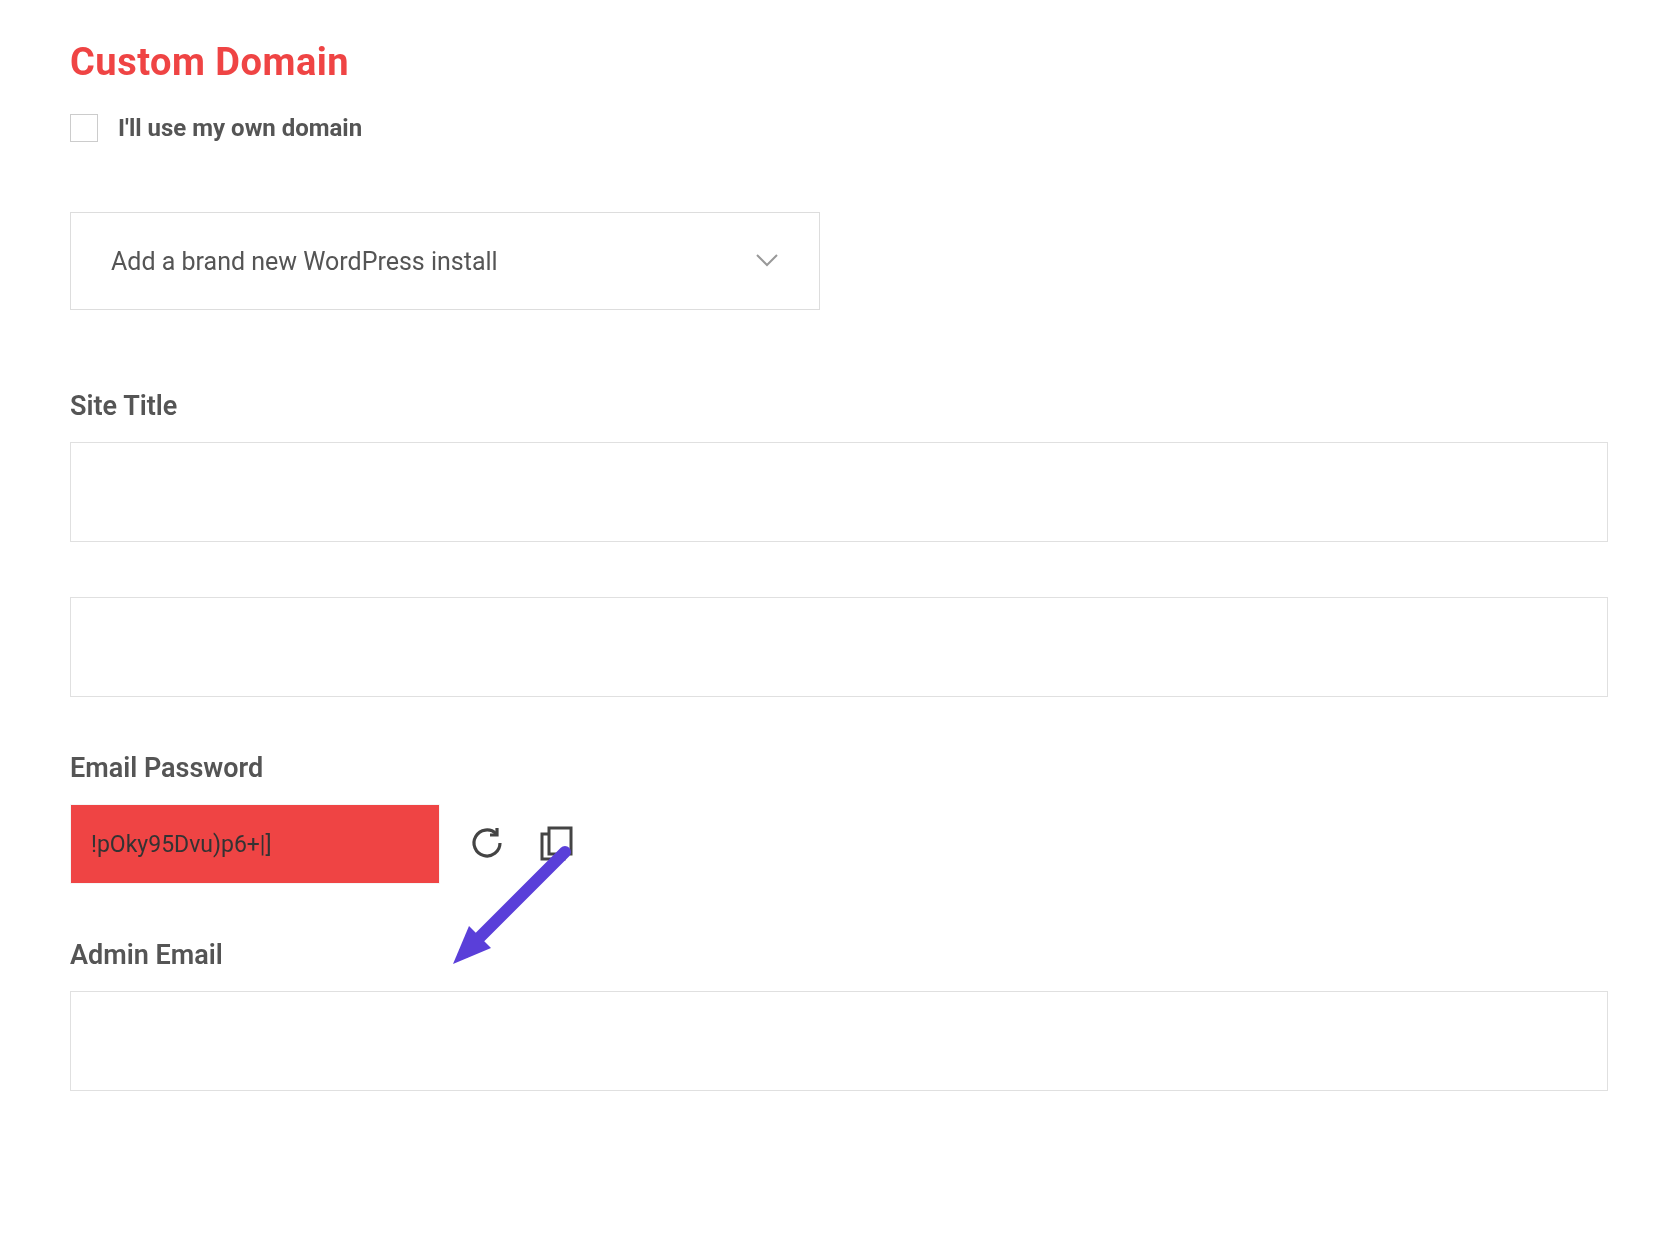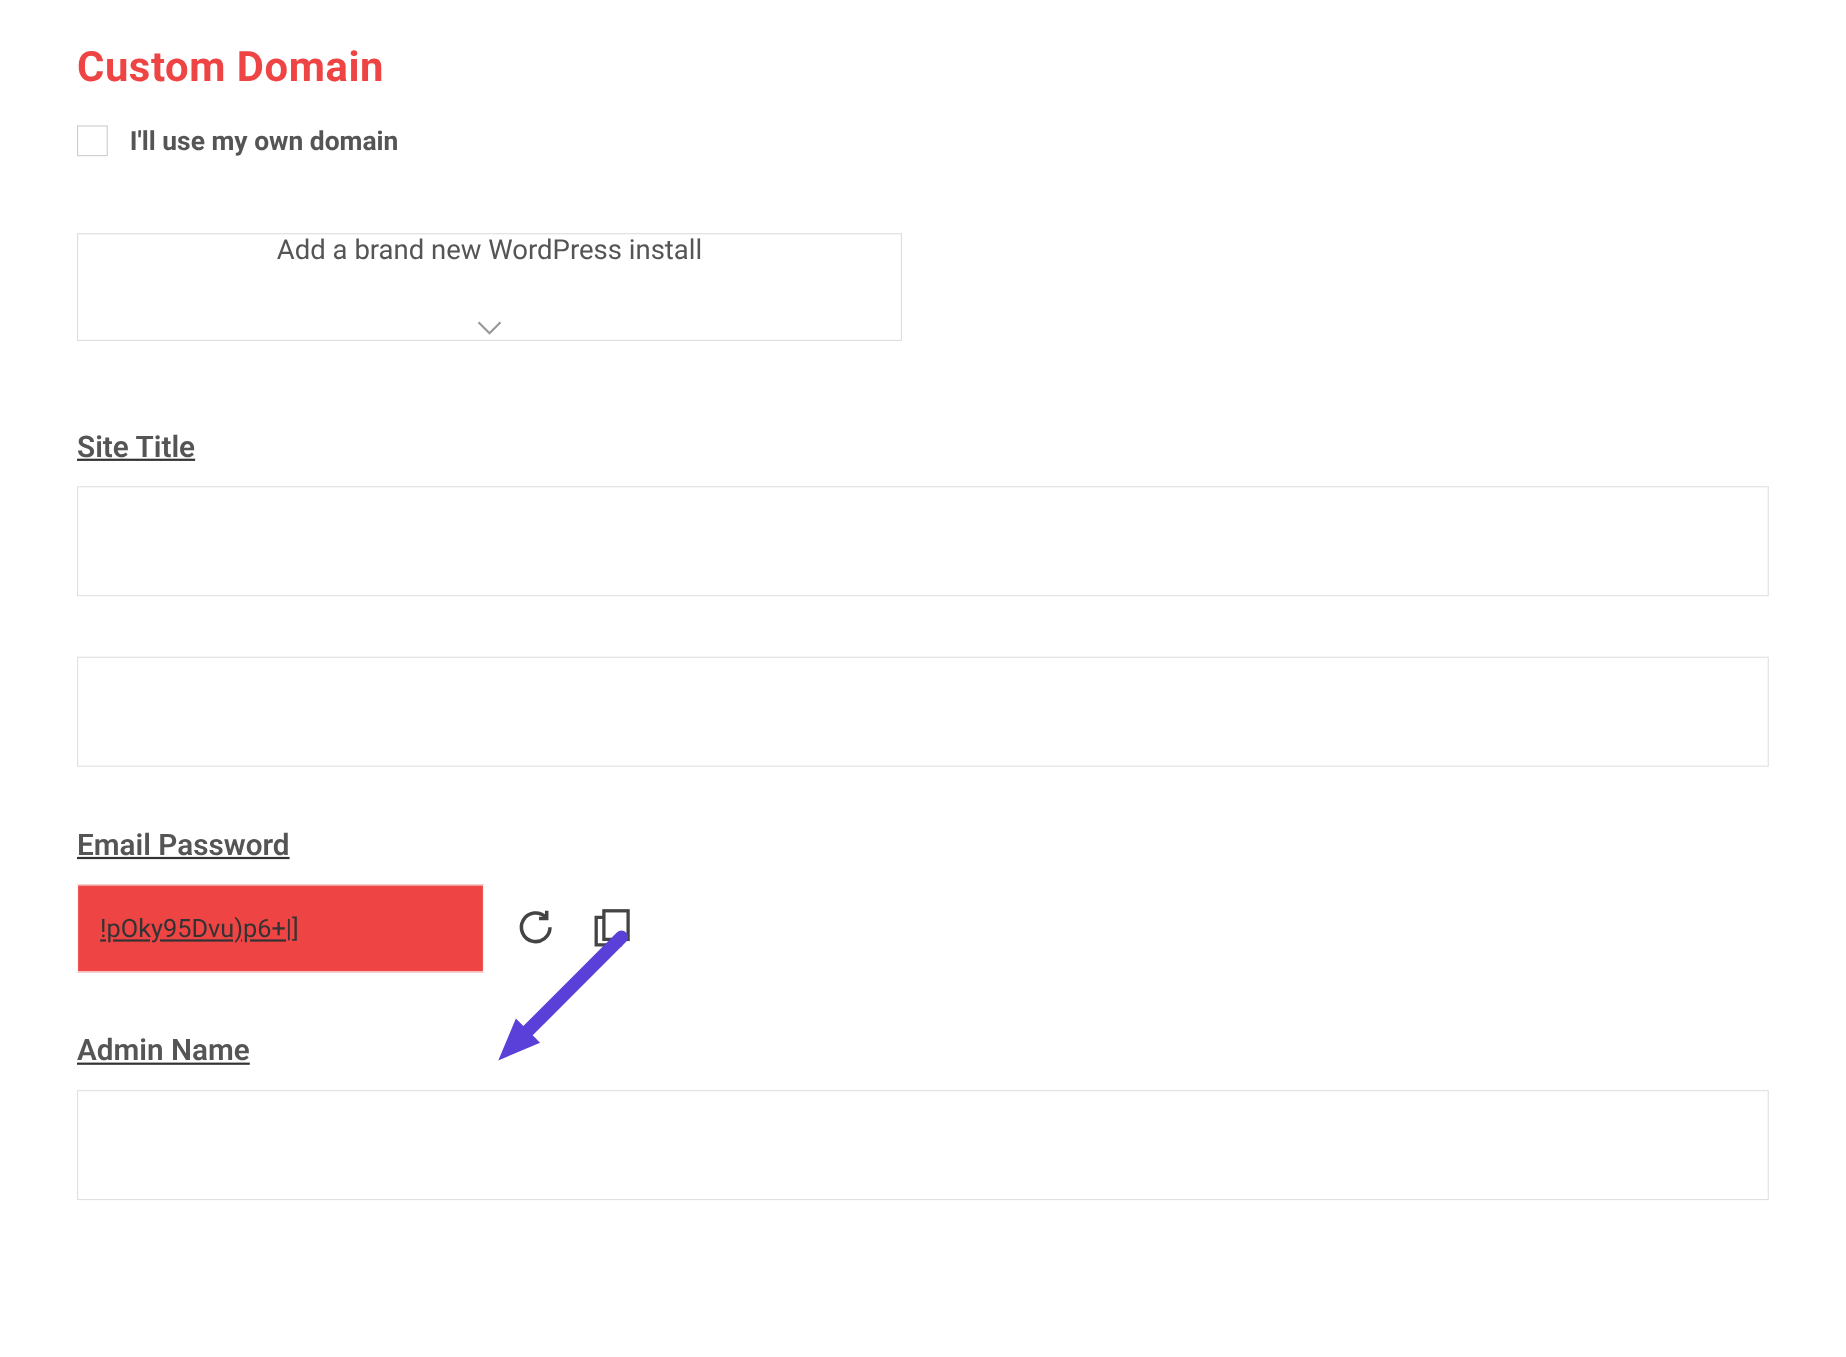--- a/index.html
+++ b/index.html
@@ -44,32 +44,30 @@
       width: 750px;
       height: 98px;
       border: 1px solid #ddd;
       background: #fff;
       display: flex;
       align-items: center;
       justify-content: space-between;
       padding: 0 40px;
       cursor: pointer;
       margin-bottom: 80px;
-      flex-direction: column;
     }
     .dropdown-text {
       font-size: 25px;
       color: #555;
     }
     .dropdown-chevron {
       flex-shrink: 0;
     }
     .field-group {
       margin-bottom: 55px;
-      text-decoration: underline;
     }
     .field-label {
       font-size: 27px;
       font-weight: 600;
       color: #555;
       margin-bottom: 20px;
       display: block;
     }
     .text-input {
       width: 100%;
@@ -165,21 +163,21 @@
           <svg width="38" height="38" viewBox="0 0 38 38" fill="none">
             <rect x="12" y="4" width="22" height="26" stroke="#444" stroke-width="3" fill="none"></rect>
             <path d="M 12 10 L 5 10 L 5 35 L 27 35 L 27 30" stroke="#444" stroke-width="3" fill="none"></path>
           </svg>
         </span>
       </button>
     </div>
   </div>
 
   <div class="field-group">
-    <label class="field-label">Admin Name</label>
+    <label class="field-label">Admin Email</label>
     <input type="text" class="text-input" value="" style="">
   </div>
 
   <svg class="arrow-annotation" width="140" height="140" viewBox="0 0 140 140">
     <line x1="120" y1="10" x2="20" y2="110" stroke="#5a3fd9" stroke-width="12" stroke-linecap="round"></line>
     <path d="M 8 122 L 46 106 L 24 84 Z" fill="#5a3fd9"></path>
   </svg>
 
 </div>
 

